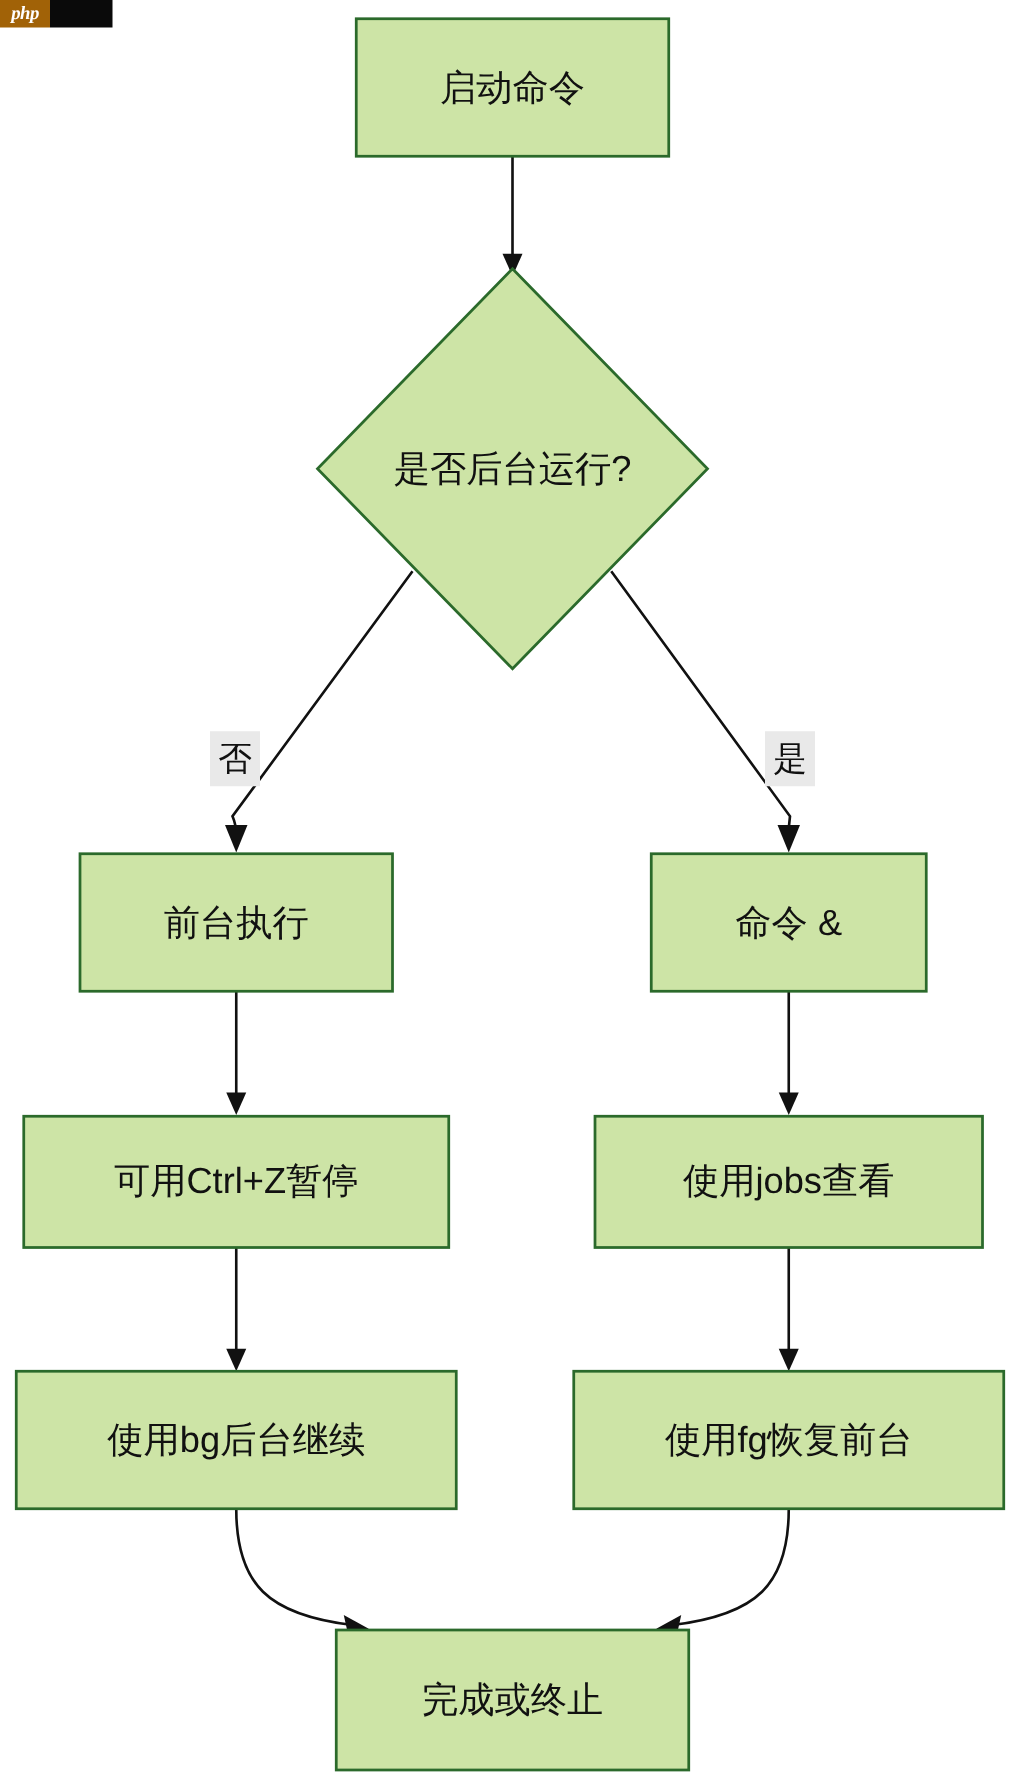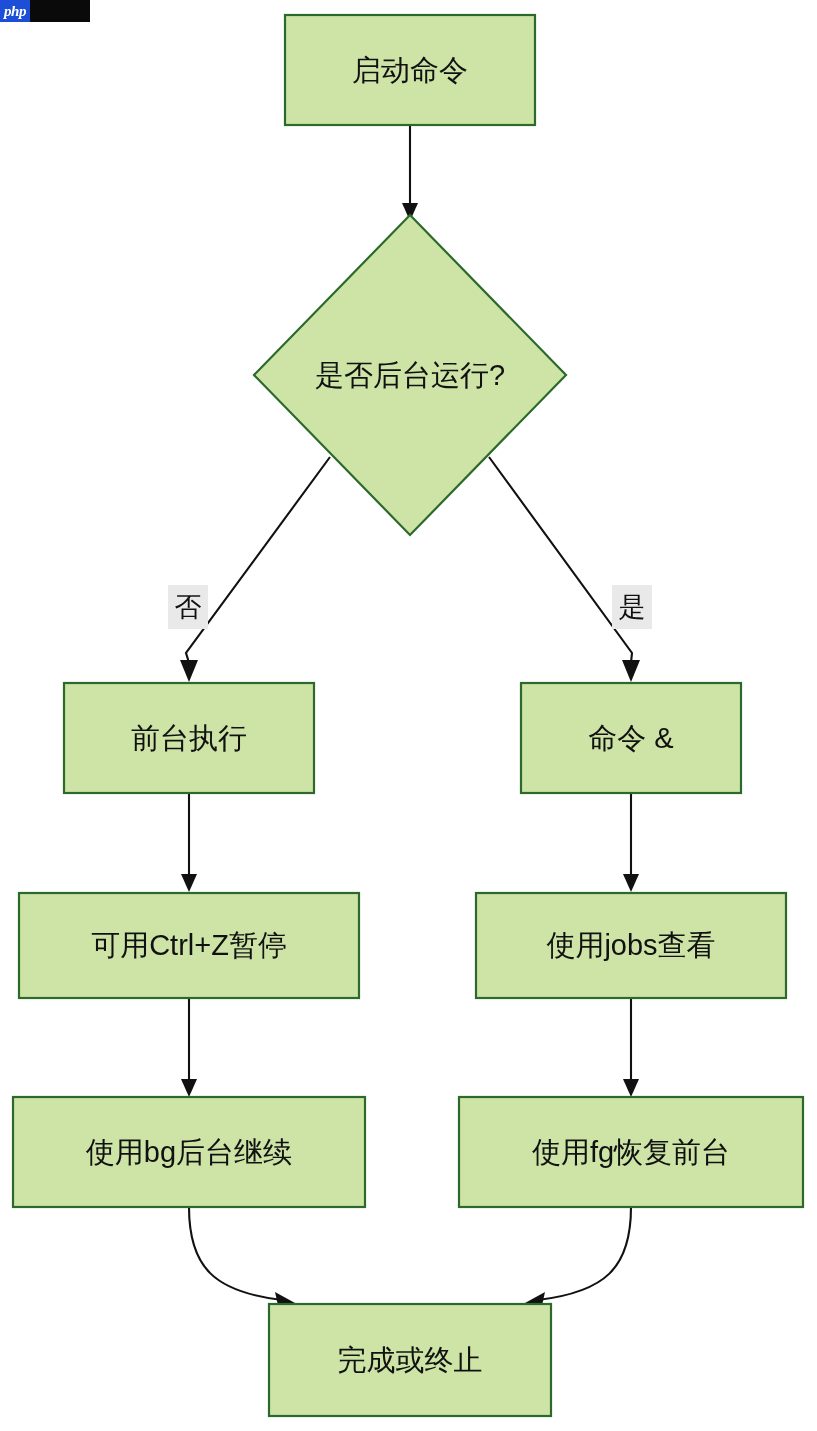--- a/index.html
+++ b/index.html
@@ -56,22 +56,22 @@
   #watermark {
     position: absolute;
     left: 0;
     top: 0;
     width: 90px;
     height: 22px;
     display: flex;
     align-items: stretch;
   }
   #watermark .php-badge {
-    width: 30px;
-    background: #1d4ed8;
+    width: 40px;
+    background: #a16207;
     color: #ffffff;
     font-family: "Liberation Serif", "DejaVu Serif", serif;
     font-style: italic;
     font-weight: bold;
     font-size: 15px;
     line-height: 22px;
     text-align: center;
     letter-spacing: -0.5px;
   }
   #watermark .wm-bar {

